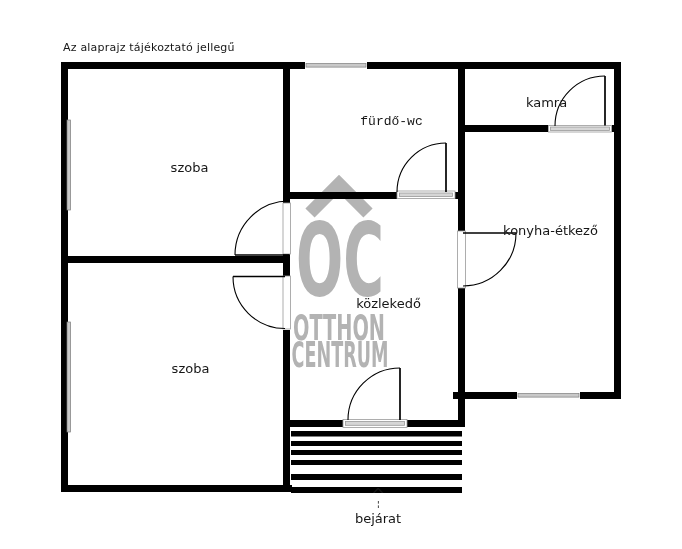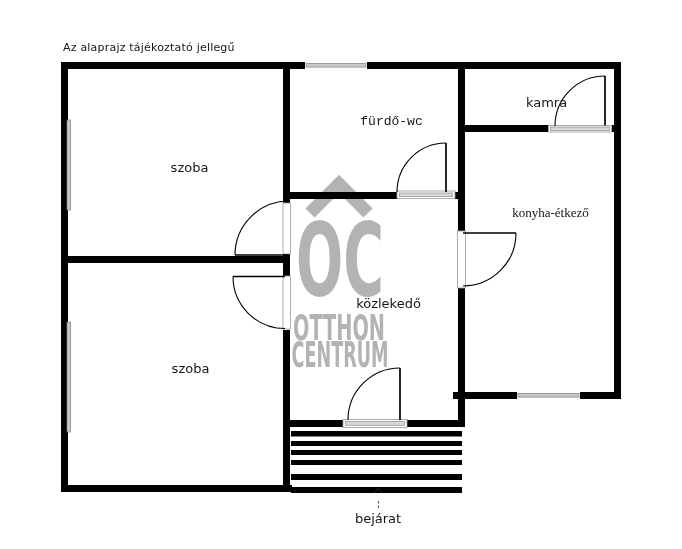--- a/index.html
+++ b/index.html
@@ -137,21 +137,21 @@
       <g>
         <line x1="400" y1="368" x2="400" y2="420" stroke-width="1.7"></line>
         <path d="M400,368 A52,52 0 0 0 348,420" stroke-width="1.1"></path>
       </g>
     </g>
   </svg>
 
   <div class="room-label" style="left:172px; top:167px;">szoba</div>
   <div class="room-label" style="left:374px; top:121px;font-family:Liberation Mono, monospace;">fürdő-wc</div>
   <div class="room-label" style="left:529px; top:102px;">kamra</div>
-  <div class="room-label" style="left:533px; top:213px;font-family:Liberation Serif, serif;">konyha-étkező</div>
+  <div class="room-label" style="left:533px; top:230px;">konyha-étkező</div>
   <div class="room-label" style="left:371px; top:303px;text-align:center;">közlekedő</div>
   <div class="room-label" style="left:173px; top:368px;">szoba</div>
 
   <div class="entrance">
     <span class="caret">^</span>
     <span class="dash"></span>
     <span class="label">bejárat</span>
   </div>
 
 </div>

